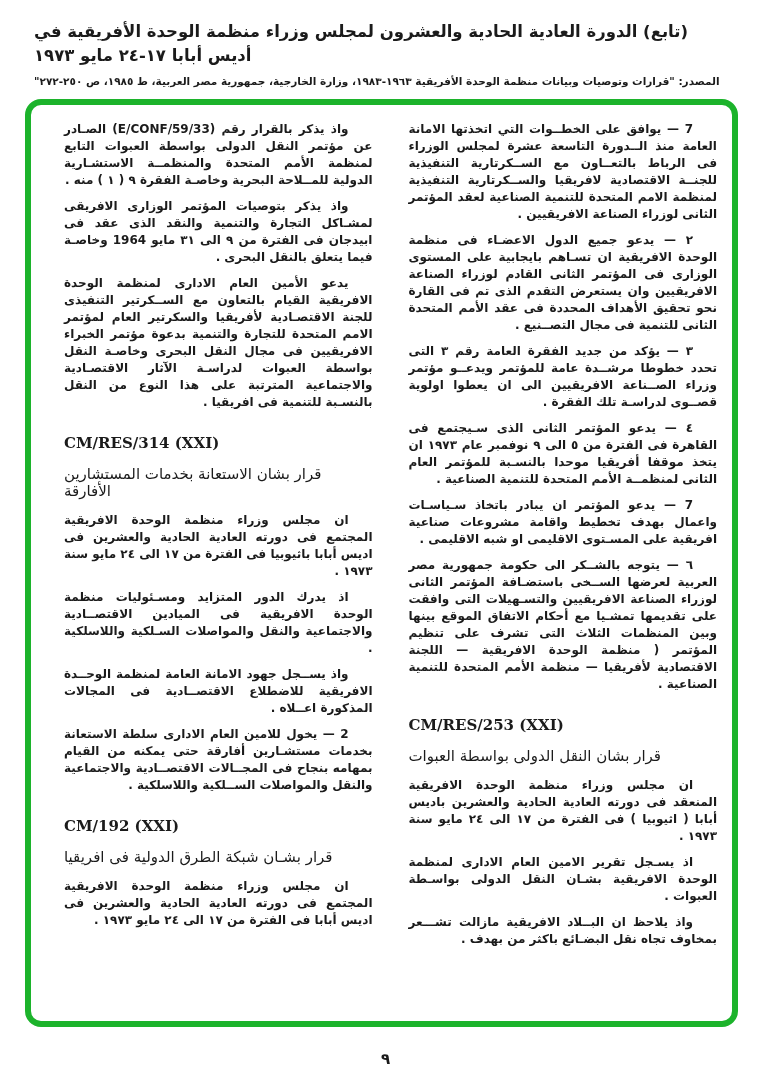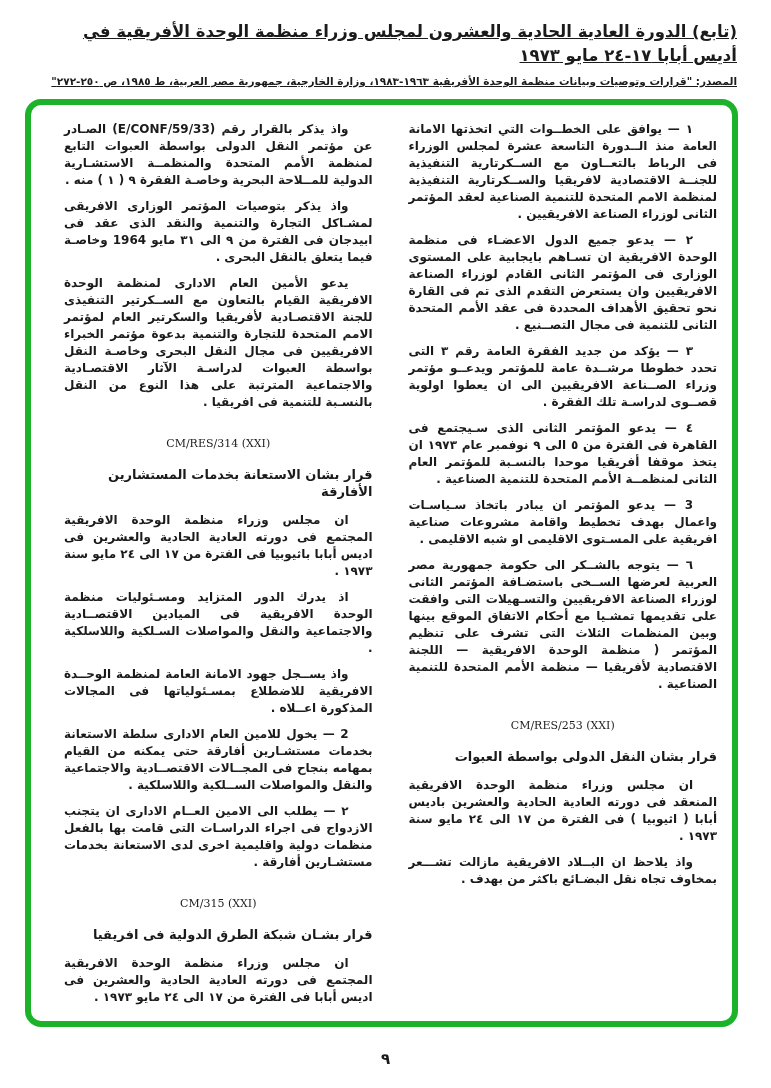--- a/index.html
+++ b/index.html
@@ -3,46 +3,46 @@
 <meta charset="utf-8">
 <style>
   html,body { margin:0; padding:0; background:#ffffff; }
   .page {
     position:relative; width:771px; height:1088px;
     background:#ffffff; overflow:hidden;
     font-family:"DejaVu Sans", sans-serif; color:#1b1b1b;
   }
   .doc-header {
     position:absolute; top:20px; left:34px; right:34px;
-    direction:rtl; text-align:right;text-decoration:underline;
+    direction:rtl; text-align:left;
   }
   .h1 { margin:0; font-size:16.5px; font-weight:700; line-height:1.45; }
   .h2 { margin-top:7px; font-size:10.5px; font-weight:700; }
   .green-box {
     position:absolute; left:25px; top:99px; width:713px; height:928px;
     box-sizing:border-box; border:6px solid #1cb32b; border-radius:16px;
     overflow:hidden; background:#ffffff;
   }
   .cols {
     direction:rtl; display:flex; gap:18px;
     padding:16px 15px 8px; height:100%; box-sizing:border-box;
   }
   .col {
     flex:1 1 0; min-width:0;
     text-align:justify; text-justify:inter-word;
     font-size:12px; font-weight:700; line-height:17px;margin-left:18px;
   }
   .para { margin:0 0 9px; text-indent:24px; }
   .ref {
-    direction:ltr; text-align:center; text-indent:0;
-    font-family:"DejaVu Serif", serif; font-weight:400;
-    font-size:11px; margin:24px 0 14px;
+    direction:ltr; text-align:left; text-indent:0;
+    font-family:"DejaVu Serif", serif; font-weight:700;
+    font-size:15px; margin:24px 0 14px;
   }
   .res-title {
-    font-size:13px; font-weight:700; text-align:right;
+    font-size:15px; font-weight:400; text-align:left;
     margin:0 0 12px; text-indent:0;
   }
   .page-footer {
     position:absolute; bottom:20px; left:0; right:0; text-align:center;
   }
   .pagenum { font-size:15px; font-weight:700; }
 </style>
 </head>
 <body>
 
@@ -50,47 +50,47 @@
 
   <header class="doc-header">
     <h1 class="h1">(تابع) الدورة العادية الحادية والعشرون لمجلس وزراء منظمة الوحدة الأفريقية في أديس أبابا ١٧-٢٤ مايو ١٩٧٣</h1>
     <div class="h2">المصدر: "قرارات وتوصيات وبيانات منظمة الوحدة الأفريقية ١٩٦٣-١٩٨٣، وزارة الخارجية، جمهورية مصر العربية، ط ١٩٨٥، ص ٢٥٠-٢٧٢"</div>
   </header>
 
   <main class="green-box" style="border-color: rgb(28, 179, 43);">
     <div class="cols">
 
       <section class="col">
-        <p class="para">١ — يوافق على الخطــوات التي اتخذتها الامانة العامة منذ الــدورة التاسعة عشرة لمجلس الوزراء فى الرباط بالتعــاون مع الســكرتارية التنفيذية للجنــة الاقتصادية لافريقيا والســكرتارية التنفيذية لمنظمة الامم المتحدة للتنمية الصناعية لعقد المؤتمر الثانى لوزراء الصناعة الافريقيين .</p>
+        <p class="para">7 — يوافق على الخطــوات التي اتخذتها الامانة العامة منذ الــدورة التاسعة عشرة لمجلس الوزراء فى الرباط بالتعــاون مع الســكرتارية التنفيذية للجنــة الاقتصادية لافريقيا والســكرتارية التنفيذية لمنظمة الامم المتحدة للتنمية الصناعية لعقد المؤتمر الثانى لوزراء الصناعة الافريقيين .</p>
         <p class="para">٢ — يدعو جميع الدول الاعضـاء فى منظمة الوحدة الافريقية ان تسـاهم بايجابية على المستوى الوزارى فى المؤتمر الثانى القادم لوزراء الصناعة الافريقيين وان يستعرض التقدم الذى تم فى القارة نحو تحقيق الأهداف المحددة فى عقد الأمم المتحدة الثانى للتنمية فى مجال التصــنيع .</p>
         <p class="para">٣ — يؤكد من جديد الفقرة العامة رقم ٣ التى تحدد خطوطا مرشــدة عامة للمؤتمر ويدعــو مؤتمر وزراء الصــناعة الافريقيين الى ان يعطوا اولوية قصــوى لدراسـة تلك الفقرة .</p>
         <p class="para">٤ — يدعو المؤتمر الثانى الذى سـيجتمع فى القاهرة فى الفترة من ٥ الى ٩ نوفمبر عام ١٩٧٣ ان يتخذ موقفا أفريقيا موحدا بالنسـبة للمؤتمر العام الثانى لمنظمــة الأمم المتحدة للتنمية الصناعية .</p>
-        <p class="para">3 — يدعو المؤتمر ان يبادر باتخاذ سـياسـات واعمال بهدف تخطيط واقامة مشروعات صناعية افريقية على المسـتوى الاقليمى او شبه الاقليمى .</p>
+        <p class="para">7 — يدعو المؤتمر ان يبادر باتخاذ سـياسـات واعمال بهدف تخطيط واقامة مشروعات صناعية افريقية على المسـتوى الاقليمى او شبه الاقليمى .</p>
         <p class="para">٦ — يتوجه بالشــكر الى حكومة جمهورية مصر العربية لعرضها الســخى باستضـافة المؤتمر الثانى لوزراء الصناعة الافريقيين والتسـهيلات التى وافقت على تقديمها تمشـيا مع أحكام الاتفاق الموقع بينها وبين المنظمات الثلاث التى تشرف على تنظيم المؤتمر ( منظمة الوحدة الافريقية — اللجنة الاقتصادية لأفريقيا — منظمة الأمم المتحدة للتنمية الصناعية .</p>
 
         <div class="ref">CM/RES/253 (XXI)</div>
         <h2 class="res-title">قرار بشان النقل الدولى بواسطة العبوات</h2>
         <p class="para">ان مجلس وزراء منظمة الوحدة الافريقية المنعقد فى دورته العادية الحادية والعشرين باديس أبابا ( اثيوبيا ) فى الفترة من ١٧ الى ٢٤ مايو سنة ١٩٧٣ .</p>
+        <p class="para">اذ يسـجل تقرير الامين العام الادارى لمنظمة الوحدة الافريقية بشـان النقل الدولى بواسـطة العبوات .</p>
         <p class="para">واذ يلاحظ ان البــلاد الافريقية مازالت تشـــعر بمخاوف تجاه نقل البضـائع باكثر من بهدف .</p>
       </section>
 
       <section class="col">
         <p class="para">واذ يذكر بالقرار رقم (E/CONF/59/33) الصـادر عن مؤتمر النقل الدولى بواسطة العبوات التابع لمنظمة الأمم المتحدة والمنظمــة الاستشـارية الدولية للمــلاحة البحرية وخاصـة الفقرة ٩ ( ١ ) منه .</p>
         <p class="para">واذ يذكر بتوصيات المؤتمر الوزارى الافريقى لمشـاكل التجارة والتنمية والنقد الذى عقد فى ابيدجان فى الفترة من ٩ الى ٣١ مايو 1964 وخاصـة فيما يتعلق بالنقل البحرى .</p>
         <p class="para">يدعو الأمين العام الادارى لمنظمة الوحدة الافريقية القيام بالتعاون مع الســكرتير التنفيذى للجنة الاقتصـادية لأفريقيا والسكرتير العام لمؤتمر الامم المتحدة للتجارة والتنمية بدعوة مؤتمر الخبراء الافريقيين فى مجال النقل البحرى وخاصـة النقل بواسطة العبوات لدراسـة الآثار الاقتصـادية والاجتماعية المترتبة على هذا النوع من النقل بالنسـبة للتنمية فى افريقيا .</p>
 
         <div class="ref">CM/RES/314 (XXI)</div>
         <h2 class="res-title">قرار بشان الاستعانة بخدمات المستشارين الأفارقة</h2>
         <p class="para">ان مجلس وزراء منظمة الوحدة الافريقية المجتمع فى دورته العادية الحادية والعشرين فى اديس أبابا باثيوبيا فى الفترة من ١٧ الى ٢٤ مايو سنة ١٩٧٣ .</p>
         <p class="para">اذ يدرك الدور المتزايد ومسـئوليات منظمة الوحدة الافريقية فى الميادين الاقتصــادية والاجتماعية والنقل والمواصلات السـلكية واللاسلكية .</p>
-        <p class="para">واذ يســجل جهود الامانة العامة لمنظمة الوحــدة الافريقية للاضطلاع بمسـئولياتها فى المجالات المذكورة اعــلاه .</p>
+        <p class="para">واذ يســجل جهود الامانة العامة لمنظمة الوحــدة الافريقية للاضطلاع الاقتصــادية فى المجالات المذكورة اعــلاه .</p>
         <p class="para">2 — يخول للامين العام الادارى سلطة الاستعانة بخدمات مستشـارين أفارقة حتى يمكنه من القيام بمهامه بنجاح فى المجــالات الاقتصــادية والاجتماعية والنقل والمواصلات الســلكية واللاسلكية .</p>
-        <p class="para">٢ — يطلب الى الامين العــام الادارى ان يتجنب الازدواج فى اجراء الدراسـات التى قامت بها بالفعل منظمات دولية واقليمية اخرى لدى الاستعانة بخدمات مستشـارين أفارقة .</p>
 
-        <div class="ref">CM/315 (XXI)</div>
+        <div class="ref">CM/192 (XXI)</div>
         <h2 class="res-title">قرار بشـان شبكة الطرق الدولية فى افريقيا</h2>
         <p class="para">ان مجلس وزراء منظمة الوحدة الافريقية المجتمع فى دورته العادية الحادية والعشرين فى اديس أبابا فى الفترة من ١٧ الى ٢٤ مايو ١٩٧٣ .</p>
       </section>
 
     </div>
   </main>
 
   <footer class="page-footer">
     <span class="pagenum">٩</span>
   </footer>

